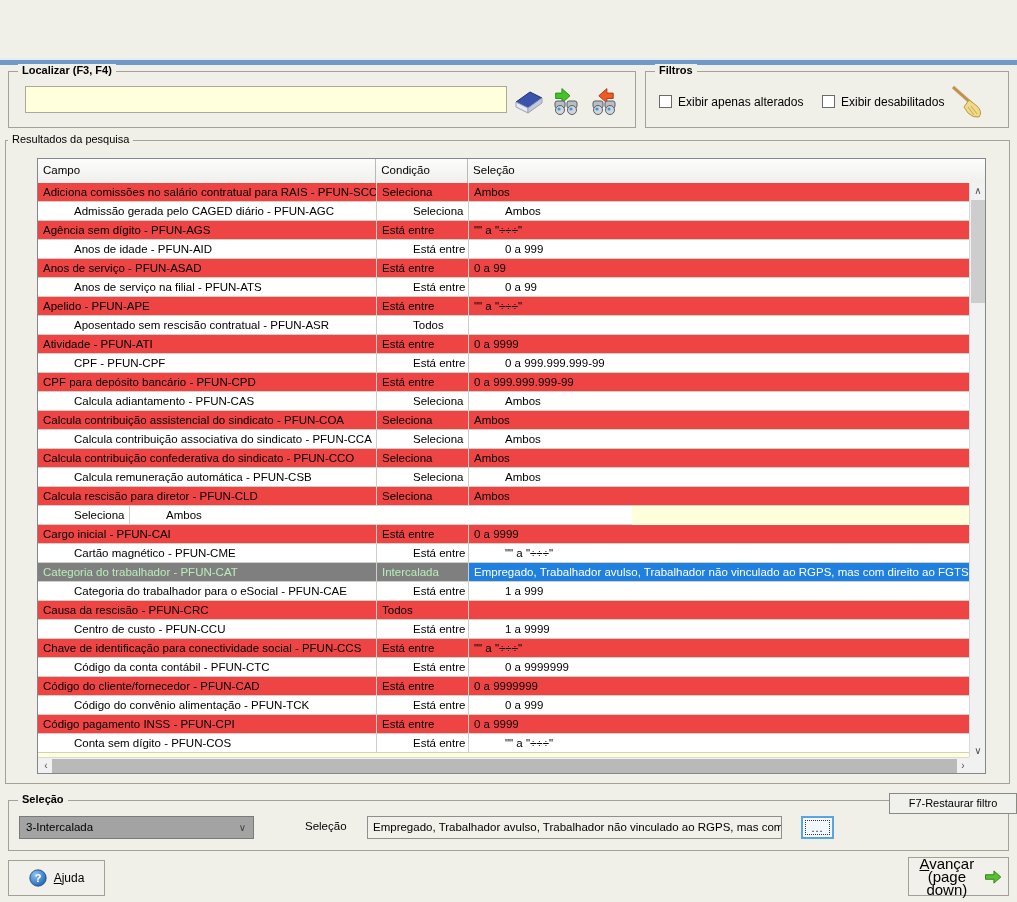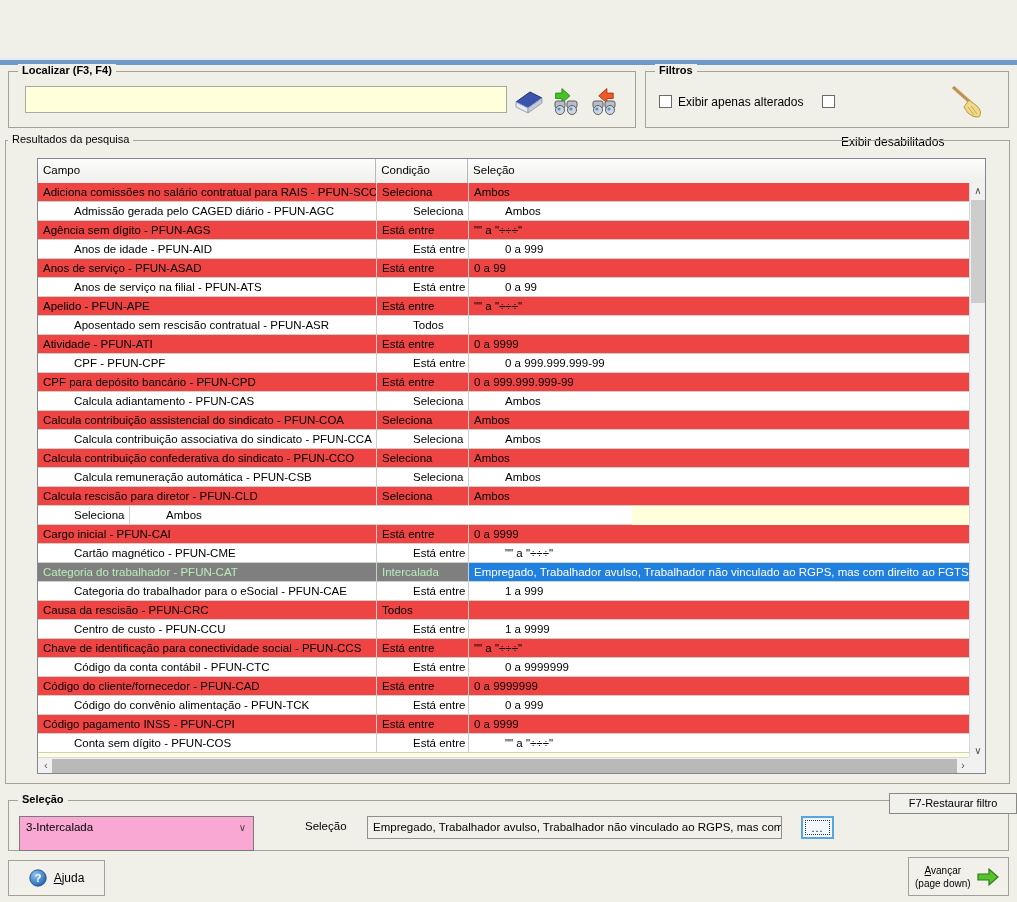--- a/index.html
+++ b/index.html
@@ -43,21 +43,21 @@
   .loc-icon { position:absolute; top:16px; width:32px; height:28px; cursor:pointer; }
   .ic-eraser { left:504px; }
   .ic-find-next { left:542px; }
   .ic-find-prev { left:580px; }
 
   
   .gb-filtros { left:645px; top:71px; width:364px; height:57px; }
   .cb { position:absolute; top:23px; width:13px; height:13px; background:#fff; border:1px solid #6a6a6a; cursor:pointer; }
   .cb1 { left:13px; } .cb2 { left:176px; }
   .cb-label { position:absolute; top:23px; font-size:12px; white-space:nowrap; }
-  .cb1-label { left:32px;text-align:center; } .cb2-label { left:195px;margin-top:40px; }
+  .cb1-label { left:32px;text-align:center; } .cb2-label { left:195px; }
   .ic-broom { position:absolute; left:303px; top:12px; width:38px; height:36px; cursor:pointer; }
 
   
   .gb-resultados { left:5px; top:140px; width:1005px; height:644px; }
   .grid {
     position:absolute; left:31px; top:17px; width:949px; height:616px;
     border:1px solid #82878f; background:#fff; overflow:hidden;
   }
   .ghead { position:absolute; left:0; top:0; right:0; height:32px; display:flex;
     background:linear-gradient(#fdfdfd,#ebebe7); border-bottom:1px solid #9b9b9b; }
@@ -82,22 +82,22 @@
   .sarrow { position:absolute; width:16px; height:16px; text-align:center; line-height:15px; color:#505050; font-size:10px; cursor:pointer; }
   .va-up { top:0; left:0; } .va-down { bottom:0; left:0; }
   .hscroll { position:absolute; left:0; bottom:0; height:16px; width:933px; background:#f1f1f1; border-top:1px solid #d9d9d9; }
   .hthumb { position:absolute; top:1px; left:14px; right:14px; height:14px; background:#b9b9b9; }
   .ha-left { left:0; top:0; } .ha-right { right:0; top:0; }
   .scorner { position:absolute; right:0; bottom:0; width:16px; height:16px; background:#f1f1f1; }
 
   
   .gb-selecao { left:8px; top:800px; width:1001px; height:51px; }
   .combo {
-    position:absolute; left:10px; top:15px; width:235px; height:35px;
-    background:#f9a8d4; border:1px solid #7a7a7a; line-height:21px; padding:0 6px;
+    position:absolute; left:10px; top:15px; width:235px; height:23px;
+    background:#a3a3a3; border:1px solid #7a7a7a; line-height:21px; padding:0 6px;
     font-size:11.5px; cursor:pointer;
   }
   .combo-chevron { position:absolute; right:7px; top:0; line-height:21px; font-size:10px; color:#444; }
   .sel-label { position:absolute; left:296px; top:19px; font-size:11.5px; }
   .sel-field {
     position:absolute; left:358px; top:15px; width:415px; height:23px;
     background:#f1f1ea; border:1px solid #8f8f8f; line-height:21px; padding:0 5px;
     font-size:11.5px; overflow:hidden; white-space:nowrap;
   }
   .dots-btn {
@@ -114,21 +114,21 @@
 
   
   .help-btn {
     position:absolute; left:8px; top:860px; width:97px; height:36px;
     background:#f1f0ea; border:1px solid #a3a096; cursor:pointer;
     display:flex; align-items:center; justify-content:center; gap:7px; font-size:12px;
   }
   .next-btn {
     position:absolute; left:908px; top:857px; width:101px; height:39px;
     background:#f1f0ea; border:1px solid #a3a096; cursor:pointer;
-    display:flex; align-items:center; padding:0 6px; gap:5px; font-size:10px;
+    display:flex; align-items:center; padding:0 6px; gap:5px; font-size:15px;
   }
   .next-text { line-height:13px; }
   u { text-decoration:underline; }
 </style>
 </head>
 <body>
 
 <div class="app">
 
   <div class="banner-strip-light"></div>

